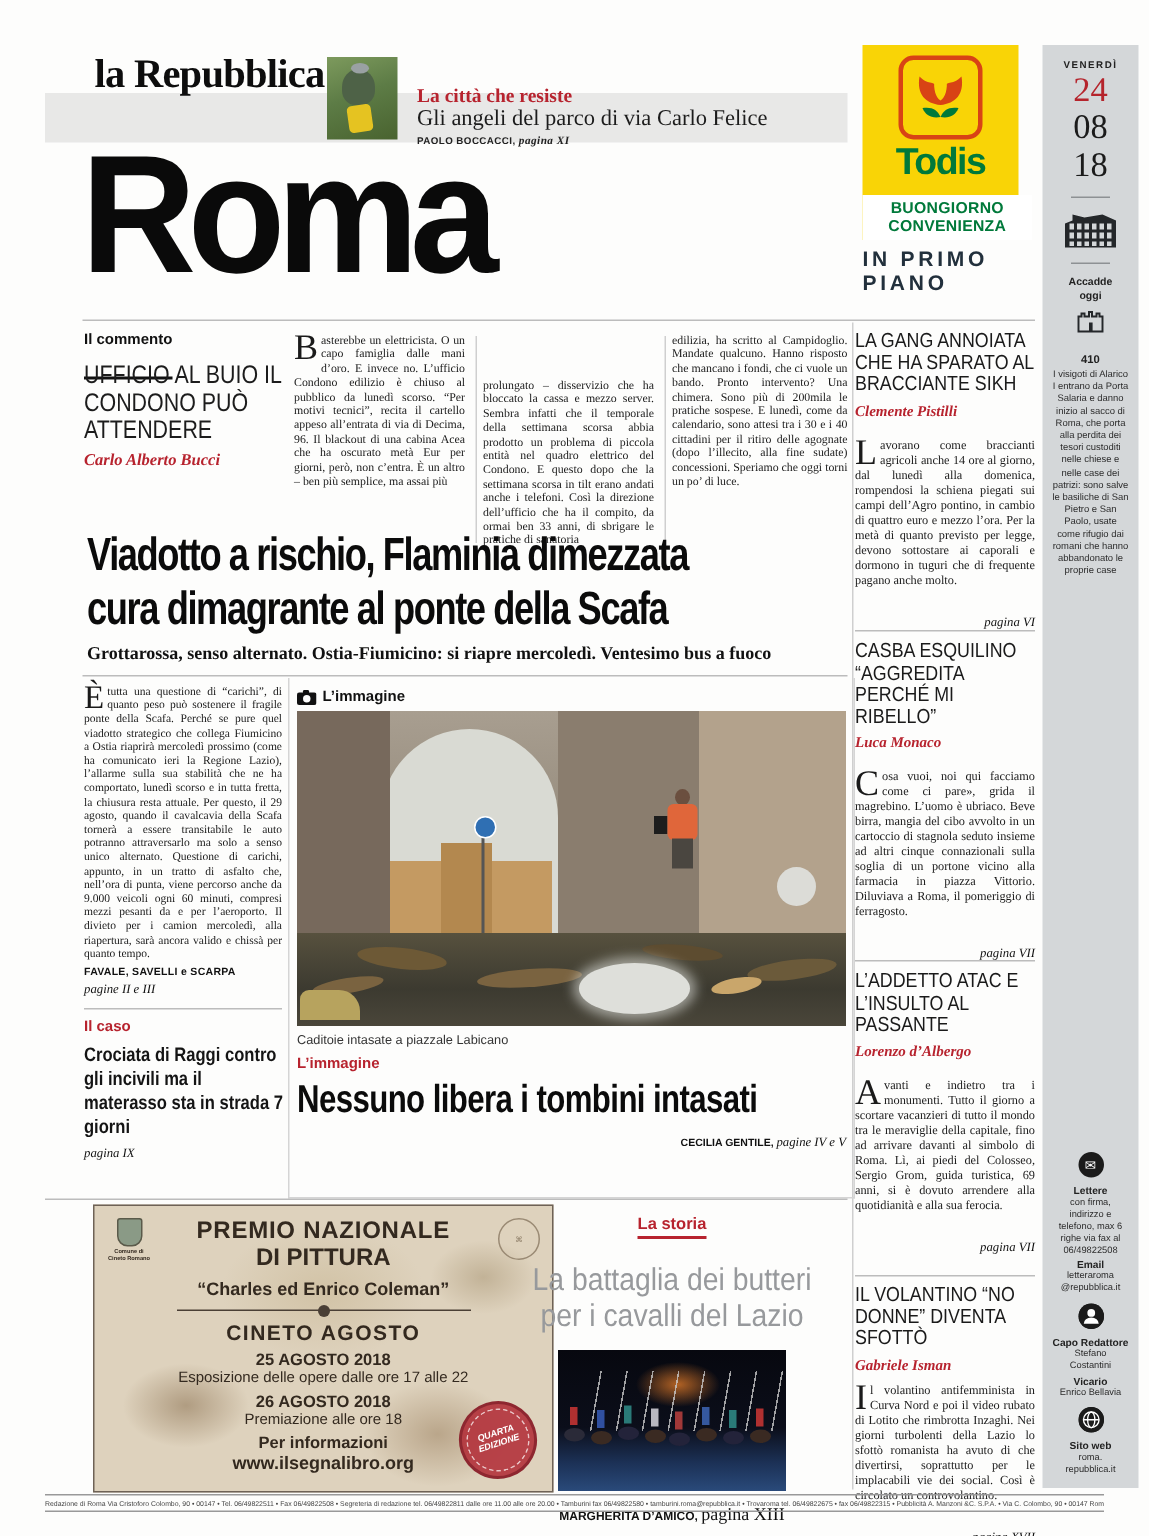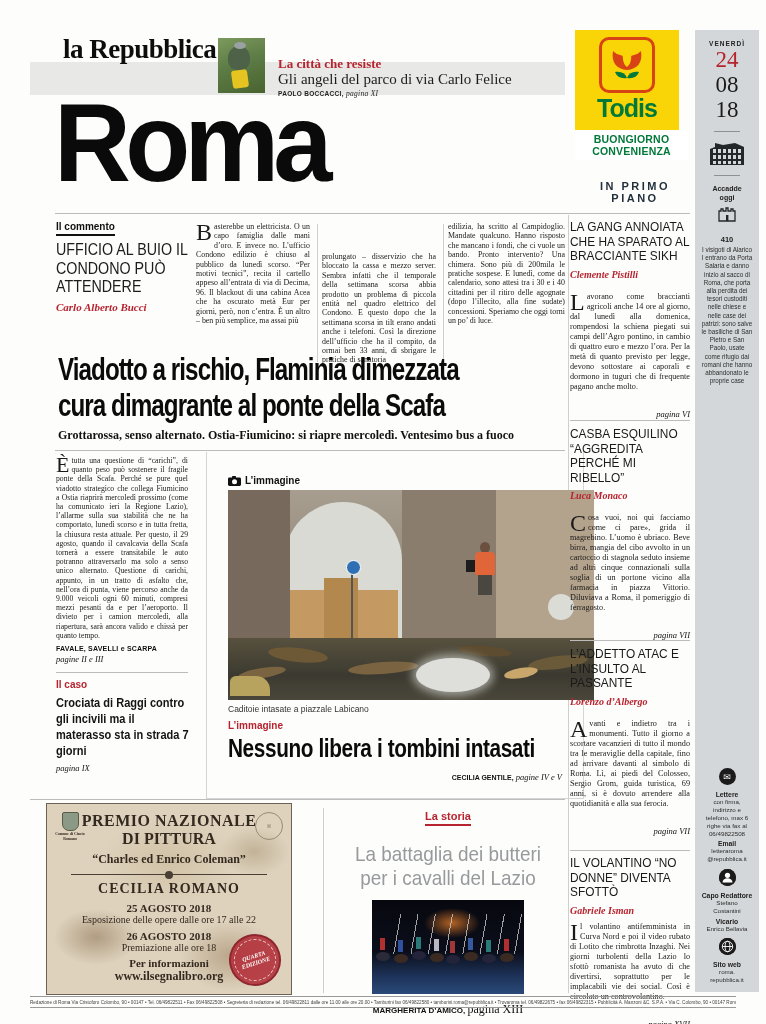--- a/index.html
+++ b/index.html
@@ -17,31 +17,31 @@
   #mast-thumb{left:218px;top:38px;width:47px;height:55px;overflow:hidden;
       background:linear-gradient(160deg,#7d9a5d 0%,#5d7c46 45%,#49632f 100%);}
   #mast-thumb .fig{position:absolute;left:10px;top:8px;width:22px;height:24px;border-radius:50% 50% 40% 40%;
       background:#4e6247;}
   #mast-thumb .cap{position:absolute;left:16px;top:4px;width:12px;height:7px;border-radius:50%;background:#9aa1a3;}
   #mast-thumb .sack{position:absolute;left:14px;top:32px;width:16px;height:18px;background:#e5c321;
       border-radius:3px;transform:rotate(-8deg);}
   #mast-label{left:278px;top:56px;font-family:"Liberation Serif",serif;font-weight:bold;font-size:13px;}
   #mast-title{left:278px;top:71px;font-family:"Liberation Serif",serif;font-size:15px;color:#1c1c1c;}
   #mast-byline{left:278px;top:89px;font-size:6.5px;font-weight:bold;letter-spacing:0.3px;color:#222;}
-  #mast-byline .pg{font-family:"Liberation Serif",serif;font-weight:normal;font-style:italic;font-size:7.5px;}
+  #mast-byline .pg{font-family:"Liberation Serif",serif;font-weight:bold;font-style:italic;font-size:7.5px;}
 
   
   #todis{left:575px;top:30px;width:104px;height:130px;background:#f9d406;text-align:center;}
   #todis .frame{margin:7px auto 0;width:50px;height:50px;border:3px solid #d84315;border-radius:10px;
       background:#f9d406;display:flex;align-items:center;justify-content:center;}
   #todis .brand{font-size:25px;font-weight:bold;color:#00793a;letter-spacing:-1px;margin-top:1px;}
   #todis .strip{position:absolute;left:0;bottom:0;width:113px;height:30px;background:#fff;
       display:flex;flex-direction:column;justify-content:center;}
   #todis .strip div{font-size:10.5px;font-weight:bold;color:#00793a;line-height:12px;letter-spacing:0.2px;}
-  #inprimo{left:575px;top:180px;width:120px;font-size:11px;font-weight:bold;letter-spacing:2.5px;color:#22303c;text-align:center;}
+  #inprimo{left:575px;top:164px;width:120px;font-size:14px;font-weight:bold;letter-spacing:2.5px;color:#22303c;}
 
   
   #sidebar{left:695px;top:30px;width:64px;height:962px;background:#d4d7d9;
       display:flex;flex-direction:column;align-items:center;padding:10px 0 8px;box-sizing:border-box;
       text-align:center;color:#222;}
   #sidebar .day{font-size:6.5px;font-weight:bold;letter-spacing:1px;}
   #sidebar .dnum{font-family:"Liberation Serif",serif;font-size:23px;line-height:25px;color:#1b1b1b;}
   #sidebar .dnum.r{color:#b5242c;}
   #sidebar .hr{width:26px;border-top:1px solid #8d9194;margin:9px 0;}
   #sidebar .slabel{font-size:7px;font-weight:bold;line-height:8.5px;width:44px;}
@@ -55,21 +55,21 @@
 
   
   #roma{left:54px;top:84px;font-size:112px;font-weight:bold;letter-spacing:-6px;line-height:118px;
       color:#0a0a0a;transform:scaleX(0.95);transform-origin:left top;}
 
   
   .hrule{border-top:1px solid #bcbcbc;height:0;}
   .vrule{border-left:1px solid #cfcfcf;width:0;}
 
   
-  #com-label{left:56px;top:221px;font-size:10px;font-weight:bold;border-bottom:2px solid #111;padding-bottom:2px;}
+  #com-label{left:56px;top:221px;font-size:10px;font-weight:bold;border-bottom:2px solid #111;padding-bottom:19px;}
   #com-head{left:56px;top:241px;width:158px;font-size:17px;line-height:18.5px;color:#1c1c1c;
       transform:scaleX(0.84);transform-origin:left top;}
   #com-author{left:56px;top:301px;font-family:"Liberation Serif",serif;font-style:italic;font-weight:bold;font-size:11px;}
   .comcol{top:222px;width:114px;font-family:"Liberation Serif",serif;font-size:7.9px;line-height:9.4px;color:#1a1a1a;}
   #comcol1{left:196px;} #comcol2{left:322px;margin-top:30px;} #comcol3{left:448px;width:117px;}
   .dc{float:left;font-family:"Liberation Serif",serif;font-size:24px;line-height:20px;padding-right:2px;}
   .dc2{float:left;font-family:"Liberation Serif",serif;font-size:22px;line-height:18px;padding-right:2px;}
 
   
   .h-main{font-weight:bold;font-size:31px;letter-spacing:-1.2px;color:#0b0b0b;
@@ -81,22 +81,22 @@
   #leftcol .body{font-family:"Liberation Serif",serif;font-size:7.7px;line-height:9.2px;color:#1a1a1a;text-align:justify;}
   #leftcol .byl{font-size:7px;font-weight:bold;margin-top:5px;letter-spacing:0.2px;}
   #leftcol .pgs{font-family:"Liberation Serif",serif;font-style:italic;font-size:8.5px;margin-top:2px;}
   #leftcol .div{border-top:1px solid #bcbcbc;margin:8px 0 6px;}
   #leftcol .clabel{font-size:10px;font-weight:bold;}
   #leftcol .chead{width:158px;font-size:13px;line-height:16px;font-weight:bold;color:#141414;
       transform:scaleX(0.85);transform-origin:left top;margin-top:5px;}
   #leftcol .cpg{font-family:"Liberation Serif",serif;font-style:italic;font-size:8.5px;margin-top:4px;}
 
   
-  #imgblock{left:206px;top:452px;width:378px;height:347px;border:1px solid #d5d5d5;border-top:none;
-      box-sizing:border-box;padding:21px;}
+  #imgblock{left:192px;top:452px;width:378px;height:347px;border:1px solid #d5d5d5;border-top:none;
+      box-sizing:border-box;padding:5px;}
   #imgblock .lab{display:flex;align-items:center;gap:4px;font-size:10px;font-weight:bold;color:#111;margin:2px 0 4px;}
   #photo{position:relative;width:366px;height:210px;overflow:hidden;
       background:linear-gradient(#a89e90 0%,#8e8475 55%,#6b655a 70%,#48453a 75%,#3f3d33 100%);}
   .ph{position:absolute;}
   #photo .wallL{left:0;top:0;width:62px;height:150px;background:#77695c;}
   #photo .arch{left:56px;top:12px;width:118px;height:150px;border-radius:60px 60px 0 0;background:#d9dad3;}
   #photo .bld{left:60px;top:100px;width:110px;height:48px;background:#c49a62;}
   #photo .bld2{left:96px;top:88px;width:34px;height:60px;background:#b3884f;}
   #photo .sign{left:118px;top:70px;width:13px;height:13px;border-radius:50%;background:#2f6fb3;border:1px solid #fff;}
   #photo .pole{left:123px;top:83px;width:2px;height:66px;background:#555;}
@@ -126,22 +126,22 @@
   .rart{left:570px;width:120px;}
   .rart .rh{width:136px;font-size:13.5px;line-height:14.5px;color:#1a1a1a;
       transform:scaleX(0.88);transform-origin:left top;}
   .rart .ra{font-family:"Liberation Serif",serif;font-style:italic;font-weight:bold;font-size:10px;margin-top:5px;}
   .rart .rb{font-family:"Liberation Serif",serif;font-size:8.2px;line-height:10px;color:#1a1a1a;
       text-align:justify;margin-top:12px;}
   .rart .rp{font-family:"Liberation Serif",serif;font-style:italic;font-size:8.5px;text-align:right;margin-top:17px;}
   #rart1{top:220px;} #rart2{top:427px;} #rart3{top:647px;} #rart4{top:856px;}
 
   
-  #premio{left:46px;top:803px;width:246px;height:192px;border:1px solid #6e6256;box-sizing:border-box;
-      text-align:center;color:#33291f;font-family:Liberation Serif, serif;overflow:hidden;
+  #premio{left:62px;top:803px;width:307px;height:192px;border:1px solid #6e6256;box-sizing:border-box;
+      text-align:center;color:#33291f;font-family:Liberation Sans, sans-serif;overflow:hidden;
       background:
         radial-gradient(60px 40px at 20% 70%,rgba(138,112,80,0.55),transparent 70%),
         radial-gradient(70px 50px at 75% 80%,rgba(150,122,88,0.5),transparent 70%),
         radial-gradient(90px 60px at 50% 30%,rgba(201,184,150,0.6),transparent 75%),
         radial-gradient(50px 35px at 85% 25%,rgba(160,140,105,0.45),transparent 70%),
         #ded2bd;}
   #premio .t1{font-size:16px;font-weight:bold;margin-top:8px;letter-spacing:0.5px;}
   #premio .t2{font-size:16px;font-weight:bold;}
   #premio .st{font-size:12px;font-weight:bold;margin-top:4px;}
   #premio .divline{position:relative;width:196px;margin:7px auto 6px;border-top:1px solid #4a3f35;}
@@ -402,21 +402,21 @@
       <div class="sh"></div>
       <div class="cc">Comune di Cineto Romano</div>
     </div>
     <div class="seal">⌘</div>
     <div class="t1">PREMIO NAZIONALE</div>
     <div class="t2">DI PITTURA</div>
     <div class="st">“Charles ed Enrico Coleman”</div>
     <div class="divline">
         <i></i>
       </div>
-    <div class="place">CECILIA ROMANO</div>
+    <div class="place">CINETO AGOSTO</div>
     <div class="d">25 AGOSTO 2018</div>
     <div class="ds">Esposizione delle opere dalle ore 17 alle 22</div>
     <div class="d">26 AGOSTO 2018</div>
     <div class="ds">Premiazione alle ore 18</div>
     <div class="info">Per informazioni</div>
     <div class="url">www.ilsegnalibro.org</div>
     <div class="stamp">
       <div class="in">
         <span>QUARTA</span>
         <span>EDIZIONE</span>

